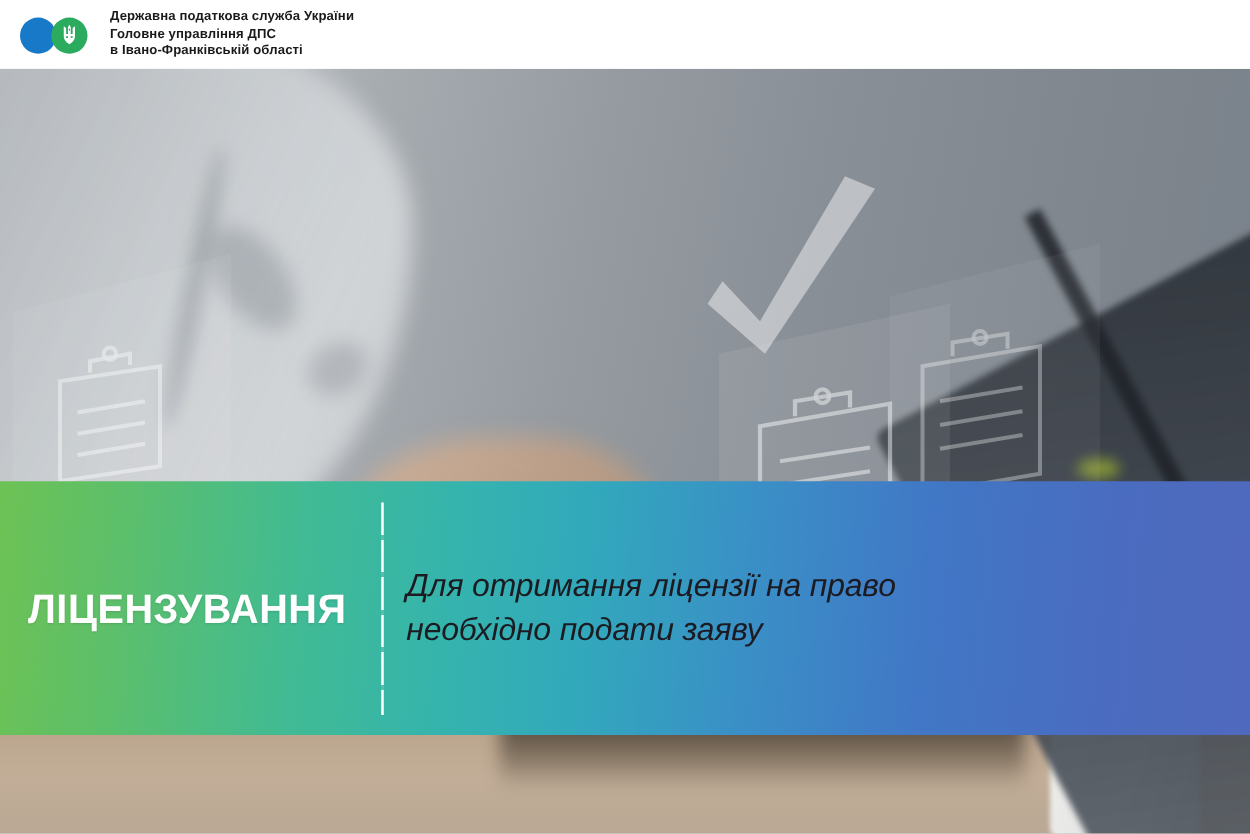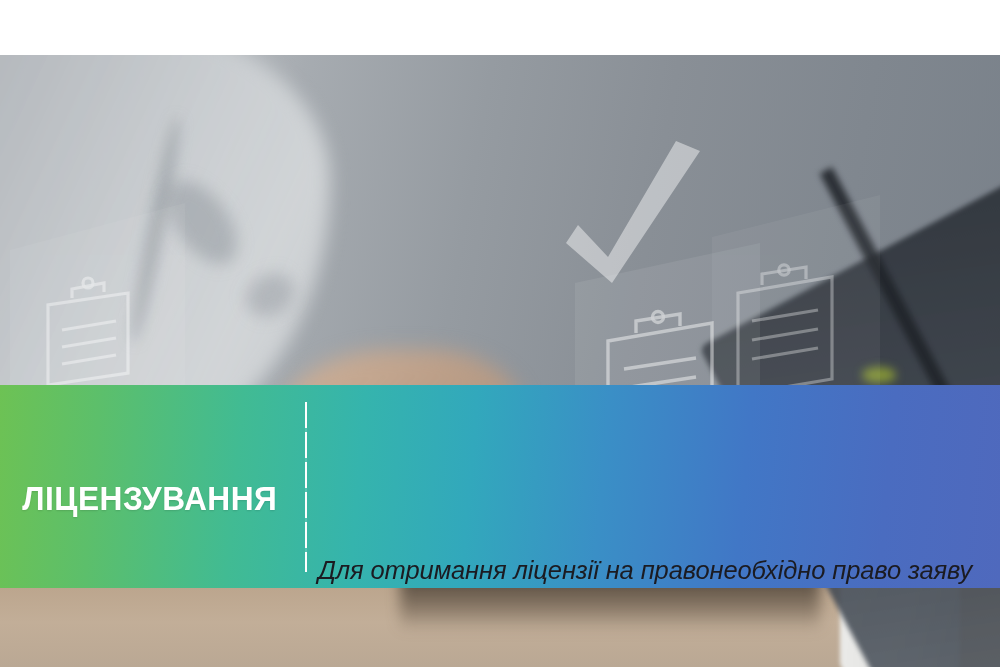--- a/index.html
+++ b/index.html
@@ -234,21 +234,21 @@
       #3a8fc6 60%,
       #4177c6 74%,
       #4a6cc0 88%,
       #4f69bd 100%);
     z-index: 20;
     display: flex;
     align-items: center;
   }
   .banner-kicker {
     position: absolute;
-    left: 0; top: 12px;
+    left: 0; top: 0;
     width: 300px;
     height: 203px;
     display: flex;
     align-items: center;
     justify-content: center;
   }
   .banner-kicker-text {
     color: #ffffff;
     font-size: 33px;
     font-weight: bold;
@@ -268,38 +268,59 @@
       #ffffff 0px, #ffffff 26px,
       rgba(255,255,255,0.15) 26px, rgba(255,255,255,0.15) 30px);
   }
   .banner-message {
     position: absolute;
     left: 325px;
     top: 0;
     width: 640px;
     height: 203px;
     display: flex;
-    flex-direction: row;
+    flex-direction: column;
     justify-content: center;
-    align-items: flex-end;
   }
   .banner-message-line {
     color: #1b1b21;
     font-size: 25.5px;
     font-style: italic;
     line-height: 35px;
     white-space: nowrap;
     letter-spacing: -0.1px;
   }
 </style>
 </head>
 <body>
 
 <div class="page">
 
+  <div class="header">
+
+    <div class="logo-mark">
+      <div class="logo-circle-blue"></div>
+      <div class="logo-circle-green"></div>
+      <svg class="logo-trident" viewBox="0 0 17 19">
+        <path d="M8.5 0.8 L9.6 2.6 L9.6 8.2 L11.1 8.2 L11.1 3.3 L13.0 2.0 L13.0 10.0
+                 C13.0 12.6 11.6 14.4 8.5 16.4 C5.4 14.4 4.0 12.6 4.0 10.0 L4.0 2.0
+                 L5.9 3.3 L5.9 8.2 L7.4 8.2 L7.4 2.6 Z
+                 M8.5 3.6 L7.9 4.8 L8.5 6.0 L9.1 4.8 Z" fill="#ffffff"></path>
+        <path d="M5.9 9.9 L5.9 11.4 L7.4 11.4 L7.4 9.9 Z
+                 M9.6 9.9 L9.6 11.4 L11.1 11.4 L11.1 9.9 Z" fill="#2aab5e"></path>
+      </svg>
+    </div>
+
+    <div class="header-text">
+      <div>Державна податкова служба України</div>
+      <div>Головне управління ДПС</div>
+      <div>в Івано-Франківській області</div>
+    </div>
+
+  </div>
 
   <div class="photo">
     <div class="photo-wall"></div>
     <div class="photo-sleeve"></div>
     <div class="photo-sleeve-fold-a"></div>
     <div class="photo-sleeve-fold-b"></div>
     <div class="photo-sleeve-fold-c"></div>
     <div class="photo-hand"></div>
     <div class="photo-desk"></div>
     <div class="photo-desk-shadow"></div>
@@ -355,18 +376,18 @@
   <div class="banner">
 
     <div class="banner-kicker">
       <div class="banner-kicker-text">ЛІЦЕНЗУВАННЯ</div>
     </div>
 
     <div class="banner-divider"></div>
 
     <div class="banner-message">
       <div class="banner-message-line">Для отримання ліцензії на право</div>
-      <div class="banner-message-line">необхідно право заяву</div>
+      <div class="banner-message-line">необхідно подати заяву</div>
     </div>
 
   </div>
 
 </div>
 
 </body></html>

